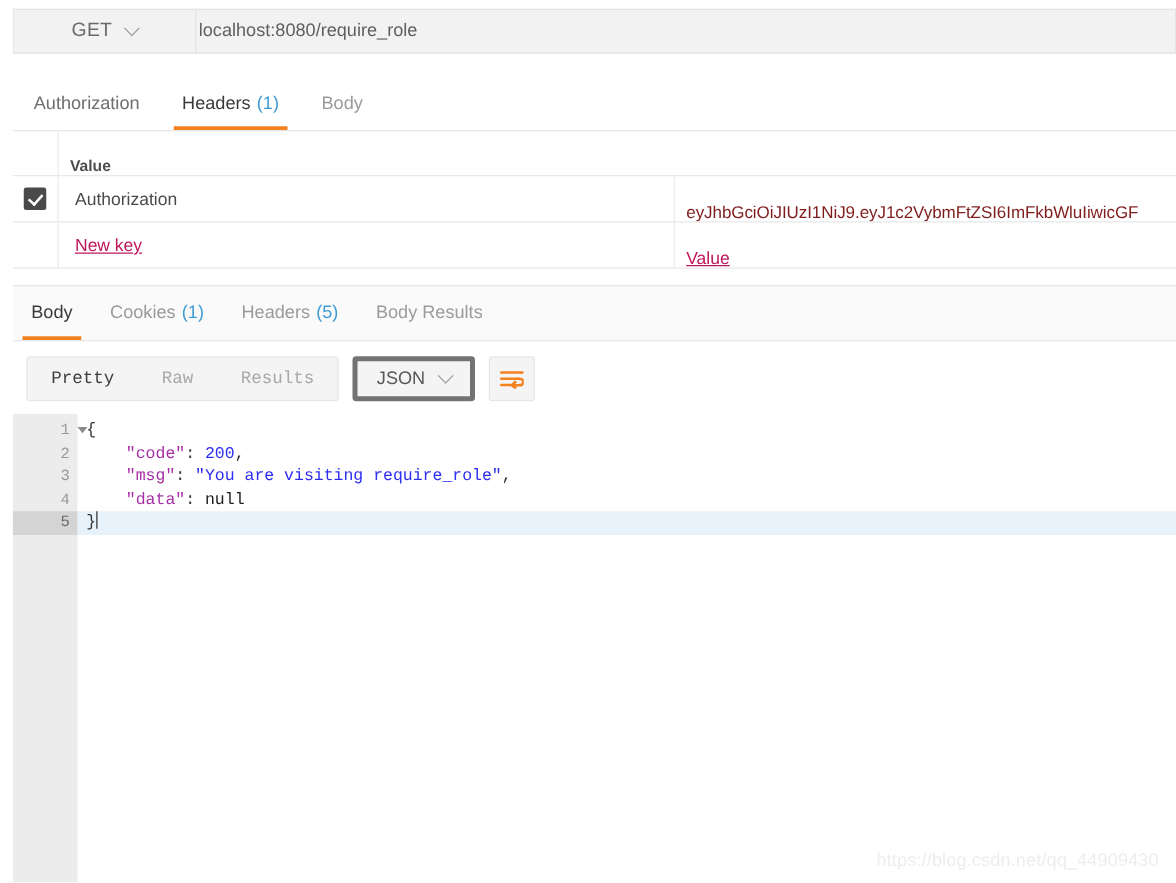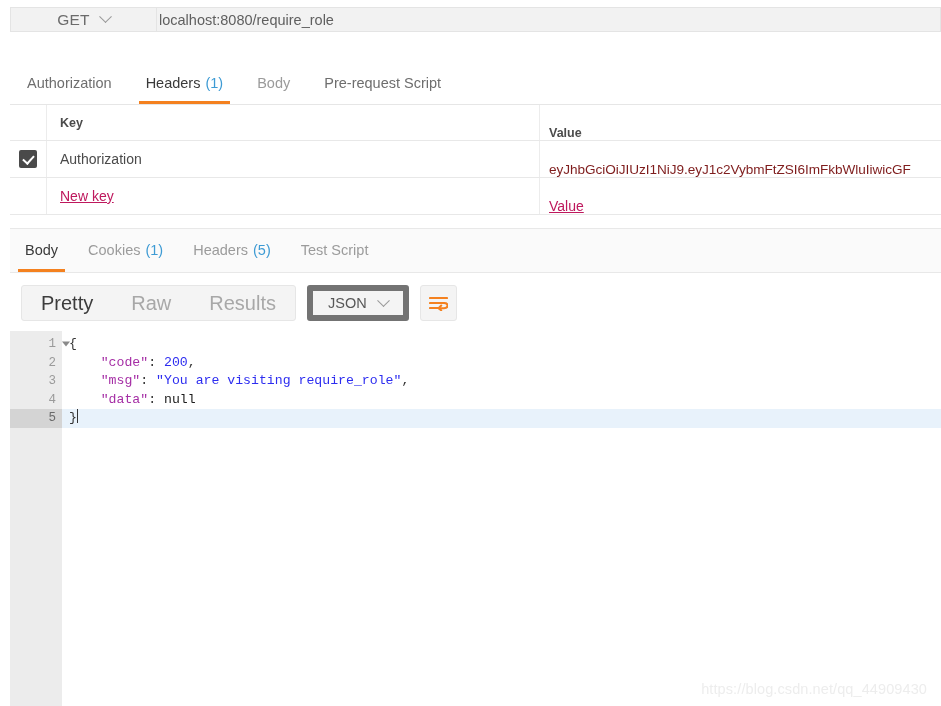--- a/index.html
+++ b/index.html
@@ -28,21 +28,21 @@
     width: 10px; height: 706px;
     background: #ffffff;
     border-right: 1px solid #ffffff;
     z-index: 5;
   }
 
   
   .url-bar {
     position: absolute;
     left: 10px; top: 7px;
-    width: 931px; height: 25px;
+    width: 931px; height: 36px;
     display: flex;
     align-items: stretch;
   }
   .method-box {
     width: 146px;
     background: #f2f2f2;
     border: 1px solid #e4e4e4;
     border-right: none;
     display: flex;
     align-items: center;
@@ -221,32 +221,33 @@
     background: #f4f4f4;
     border: 1px solid #e6e6e6;
     border-radius: 3px;
     height: 36px;
     align-items: stretch;
   }
   .seg {
     display: flex;
     align-items: center;
     padding: 0 19px;
-    font-size: 20px;
+    font-size: 14px;
     color: #a8a8a8;
     cursor: pointer;
     white-space: nowrap;
+    font-family: Liberation Mono, monospace;
   }
   .seg.active { color: #3d3d3d; }
   .fmt-box {
     display: flex;
     align-items: center;
     gap: 12px;
     background: #f4f4f4;
-    border: 6px solid #737373;
+    border: 4px solid #737373;
     border-radius: 3px;
     height: 36px;
     padding: 0 15px;
     cursor: pointer;
   }
   .fmt-label { font-size: 14.5px; color: #585858; }
   .wrap-btn {
     width: 37px; height: 36px;
     background: #f4f4f4;
     border: 1px solid #e6e6e6;
@@ -355,31 +356,25 @@
       <div class="req-tab enabled">
         <span>Authorization</span>
       </div>
       <div class="req-tab active">
         <span>Headers</span>
         <span class="tab-count">(1)</span>
       </div>
       <div class="req-tab">
         <span>Body</span>
       </div>
-      <div class="req-tab enabled">
-        <span>Pre-request Script</span>
-      </div>
     </div>
 
   <div class="hdr-table">
     <div class="hdr-row head">
       <div class="cell-check"></div>
-      <div class="cell-key">
-        <span class="col-title">Key</span>
-      </div>
       <div class="cell-val">
         <span class="col-title">Value</span>
       </div>
     </div>
     <div id="hdr-rows">
         <div class="hdr-row">
           <div class="cell-check">
             <div class="checkbox"></div>
           </div>
           <div class="cell-key">
@@ -407,21 +402,21 @@
       </div>
       <div class="resp-tab">
         <span>Cookies</span>
         <span class="tab-count">(1)</span>
       </div>
       <div class="resp-tab">
         <span>Headers</span>
         <span class="tab-count">(5)</span>
       </div>
       <div class="resp-tab">
-        <span>Test Script</span>
+        <span>Body Results</span>
       </div>
     </div>
 
   <div class="view-bar">
     <div class="seg-group" id="view-modes">
         <div class="seg active">Pretty</div>
         <div class="seg">Raw</div>
         <div class="seg">Results</div>
       </div>
     <div class="fmt-box">

